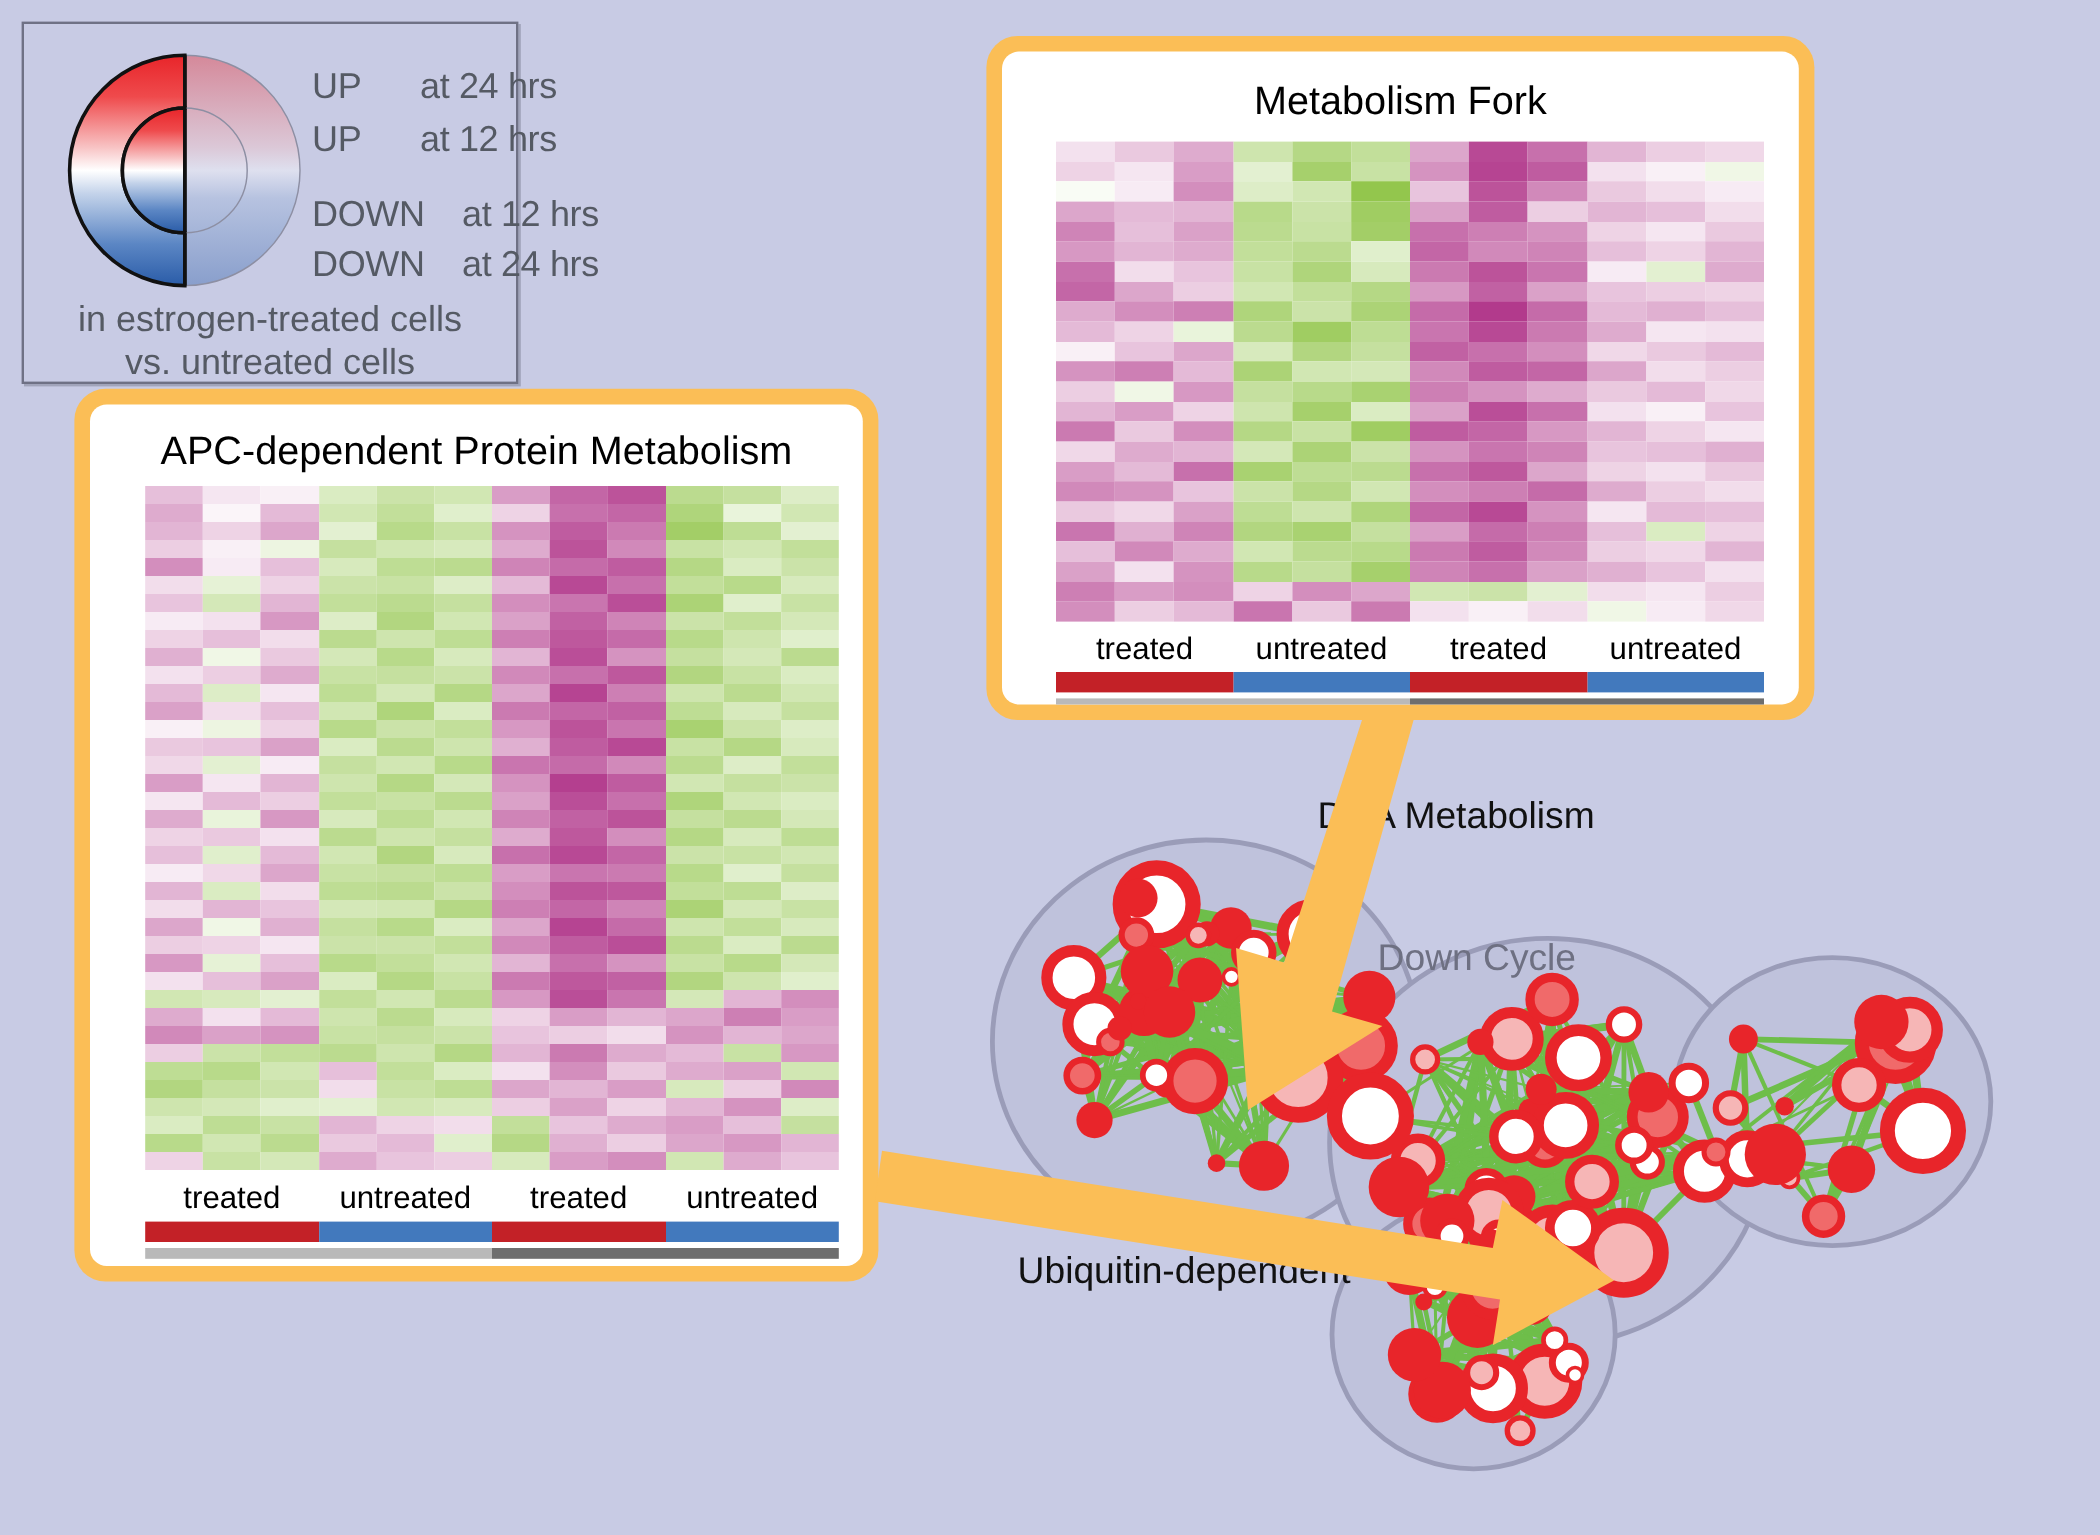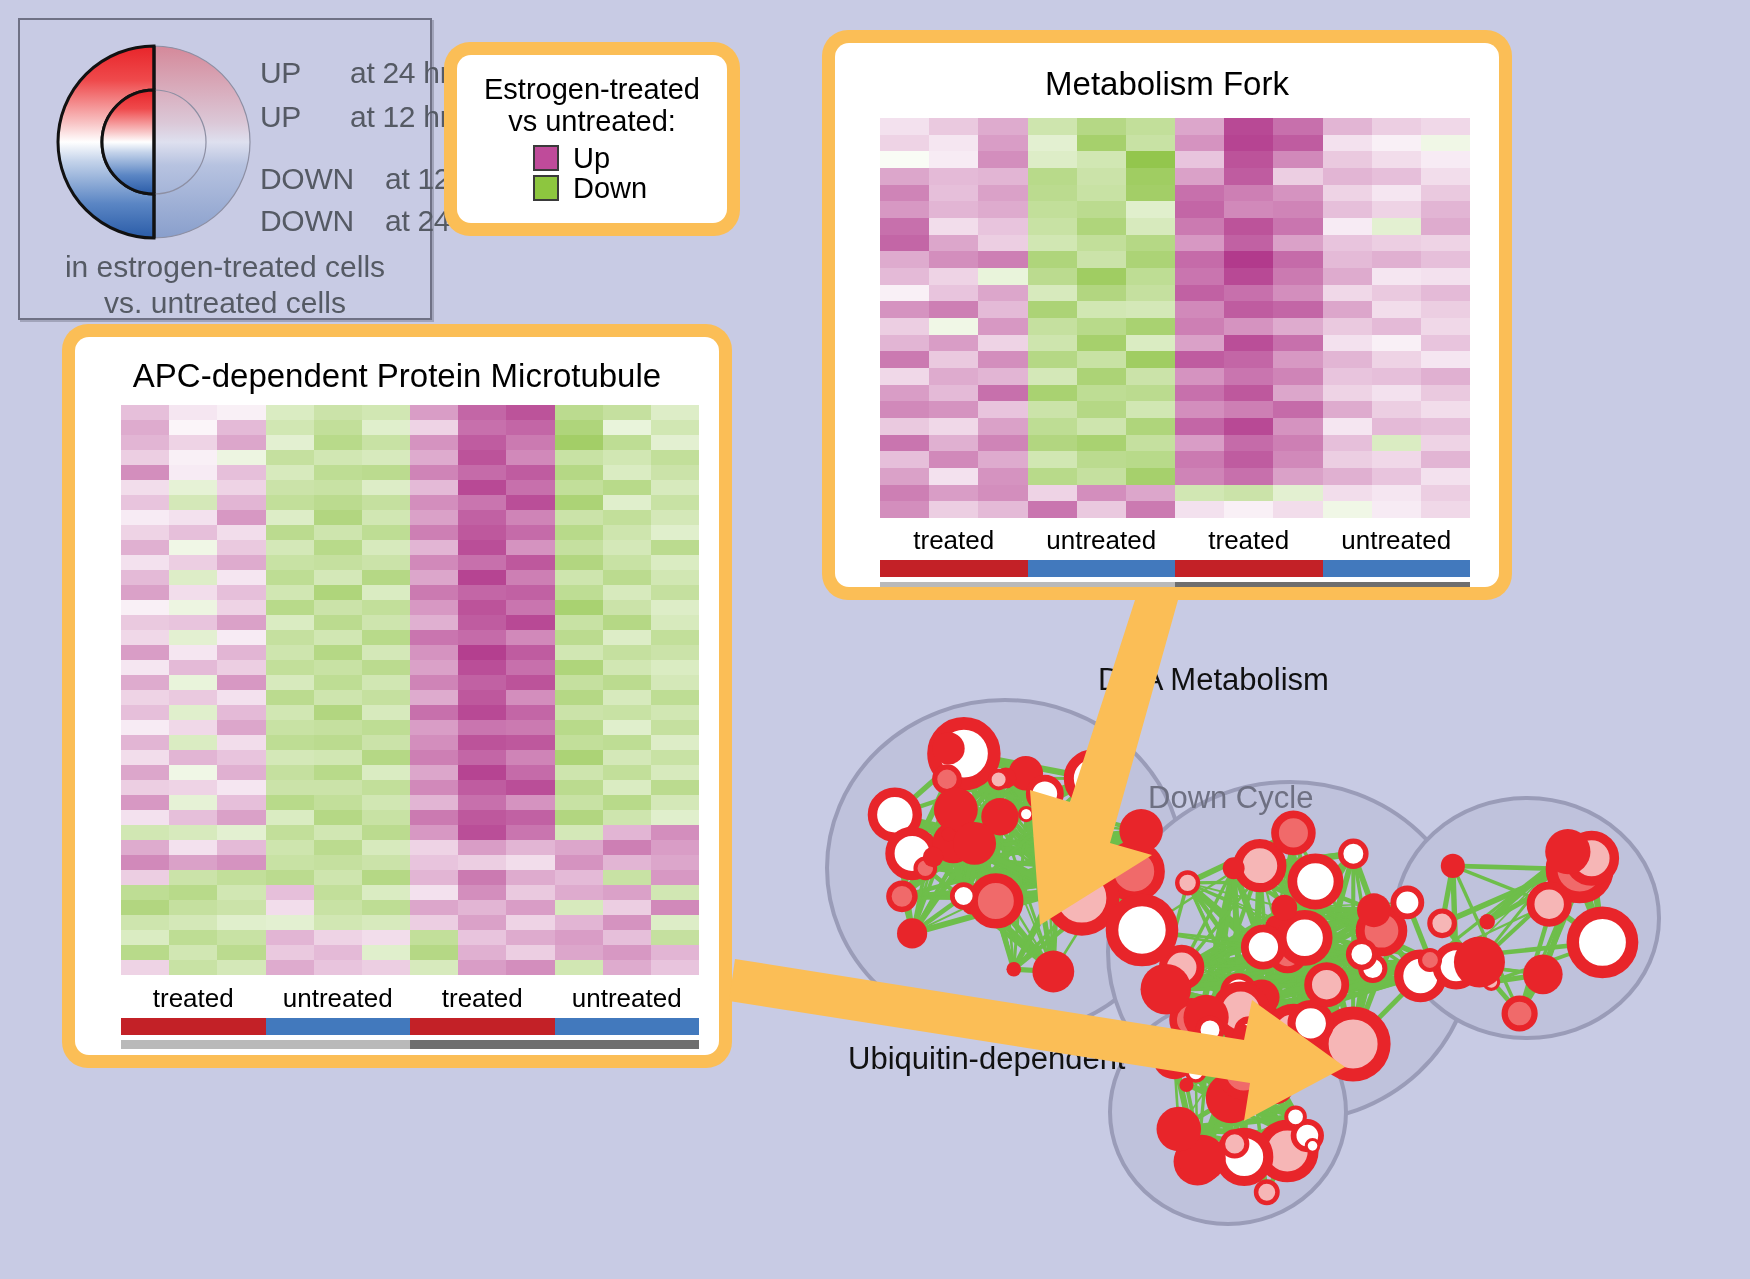--- a/index.html
+++ b/index.html
@@ -140,36 +140,20 @@
     <span class="cmap-lbl" style="left:240px; top:142px;">DOWN</span>
     <span class="cmap-lbl" style="left:365px; top:142px;">at 12 hrs</span>
 
     <span class="cmap-lbl" style="left:240px; top:184px;">DOWN</span>
     <span class="cmap-lbl" style="left:365px; top:184px;">at 24 hrs</span>
 
     <div class="cmap-foot" style="top:266px;">vs. untreated cells</div>
     <div class="cmap-foot" style="top:230px;">in estrogen-treated cells</div>
   </div>
 
-  <div class="opanel" id="legend-box">
-    <div class="inner">
-      <div class="lg-title">Estrogen-treated</div>
-      <div class="lg-title">vs untreated:</div>
-      <div class="lg-rows">
-        <div class="lg-row">
-          <span class="lg-sw" id="sw-up" style="background: rgb(191, 75, 154);"></span>
-          <span class="lg-txt">Up</span>
-        </div>
-        <div class="lg-row">
-          <span class="lg-sw" id="sw-down" style="background: rgb(141, 198, 63);"></span>
-          <span class="lg-txt">Down</span>
-        </div>
-      </div>
-    </div>
-  </div>
 
   <div class="opanel" id="rf-panel">
     <div class="inner">
       <div class="panel-title">Metabolism Fork</div>
       <div class="heat" id="rf-heat" style="grid-template-columns: repeat(12, 1fr); grid-template-rows: repeat(24, 1fr);">
           <div style="background:rgb(243,225,238)"></div>
           <div style="background:rgb(234,201,223)"></div>
           <div style="background:rgb(222,171,206)"></div>
           <div style="background:rgb(206,229,174)"></div>
           <div style="background:rgb(181,216,133)"></div>
@@ -474,21 +458,21 @@
           <i class="tbar" style="background: rgb(185, 185, 185);"></i>
             <i class="tbar" style="background: rgb(110, 110, 110);"></i>
         </div>
 
       </div>
     </div>
   </div>
 
   <div class="opanel" id="apc-panel">
     <div class="inner">
-      <div class="panel-title">APC-dependent Protein Microtubule</div>
+      <div class="panel-title">APC-dependent Protein Metabolism</div>
       <div class="heat" id="apc-heat" style="grid-template-columns: repeat(12, 1fr); grid-template-rows: repeat(38, 1fr);">
           <div style="background:rgb(230,191,218)"></div>
           <div style="background:rgb(245,230,241)"></div>
           <div style="background:rgb(249,240,246)"></div>
           <div style="background:rgb(218,236,194)"></div>
           <div style="background:rgb(203,227,169)"></div>
           <div style="background:rgb(209,231,179)"></div>
           <div style="background:rgb(217,157,198)"></div>
           <div style="background:rgb(195,102,166)"></div>
           <div style="background:rgb(188,83,154)"></div>

